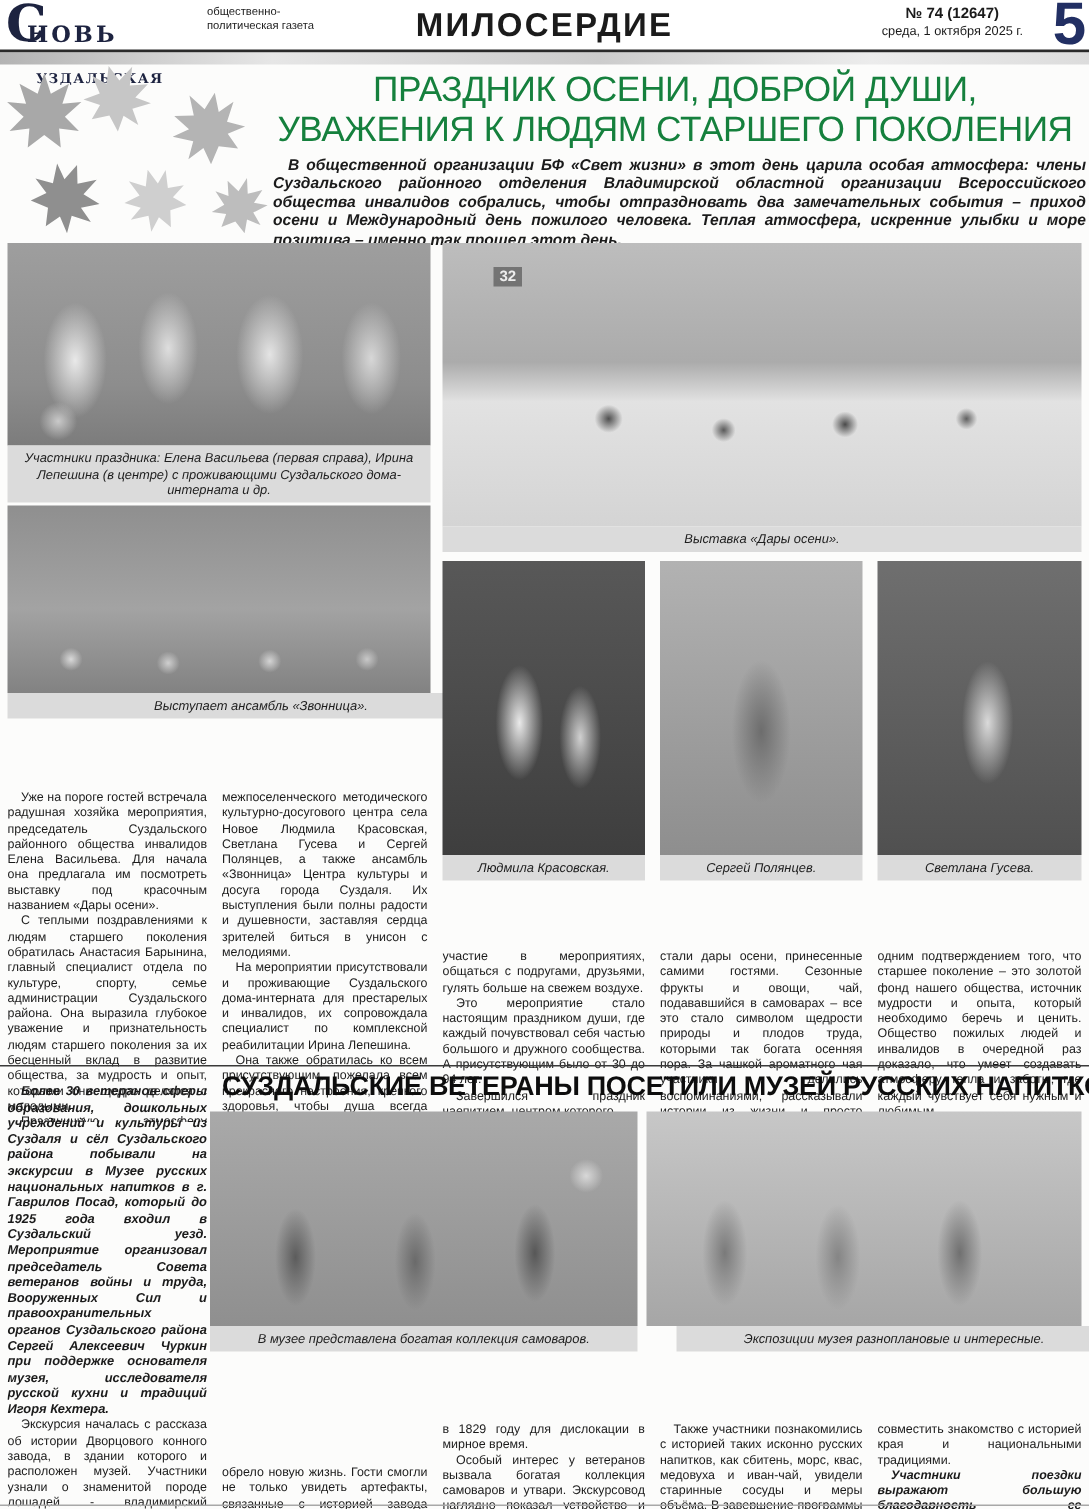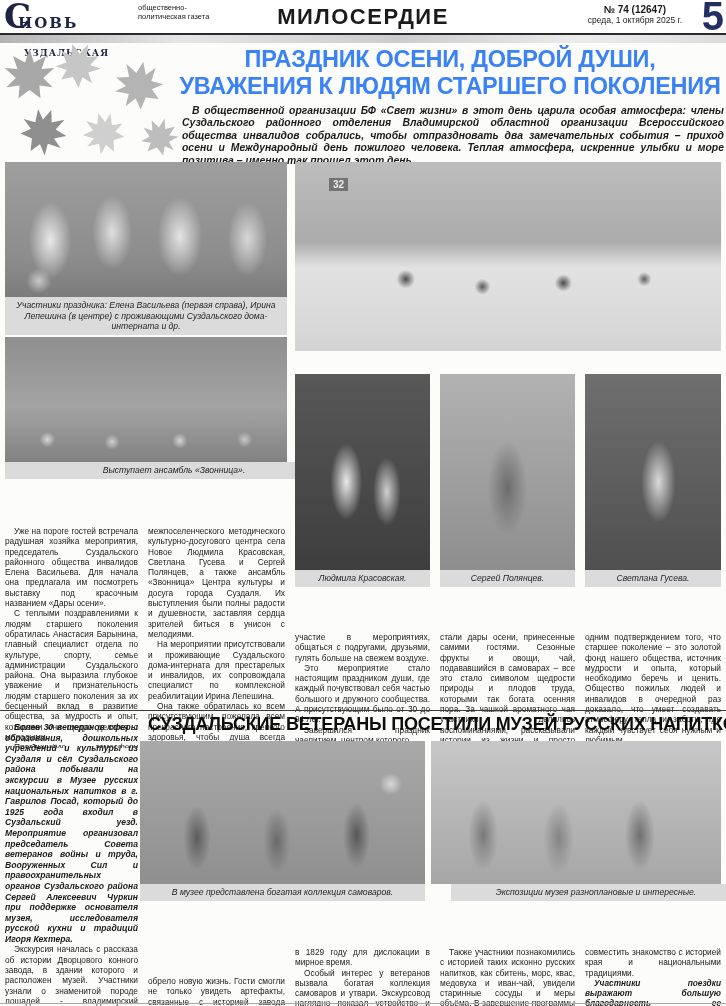--- a/index.html
+++ b/index.html
@@ -21,21 +21,21 @@
   .issue-block { position:absolute; right:44px; top:4px; text-align:right; }
   .issue-number { font-size:10px; font-weight:bold;text-align:center; }
   .issue-date { font-size:8.5px; }
   .page-number { position:absolute; right:2px; top:-6px; font-size:40px; font-weight:bold; color:#222f63; font-family:"Liberation Sans", sans-serif; }
 
   .grey-band { position:absolute; left:0; top:35px; width:726px; height:8px;
     background:linear-gradient(to right,#b3b3b3,#e6e6e6 25%,#cccccc 55%,#ececec 80%,#dcdcdc); }
 
   
   .headline1 { position:absolute; left:176px; top:46px; width:548px; text-align:center;
-    font-size:23.5px; line-height:27px; font-weight:700; letter-spacing:-0.3px; color:#3b82f6; white-space:nowrap; }
+    font-size:23.5px; line-height:27px; font-weight:400; letter-spacing:-0.3px; color:#15803d; white-space:nowrap; }
   .lead1 { position:absolute; left:182px; top:105px; width:542px;
     font-size:10.4px; line-height:12.4px; font-weight:bold; font-style:italic; text-align:justify; }
   .lead1 p { margin:0; text-indent:10px; }
 
   .photo { position:absolute; }
   .cap { position:absolute; background:#dbdbdb; font-style:italic; font-size:8.6px; line-height:10.4px;
     text-align:center; color:#1e1e1e; display:flex; align-items:center; justify-content:center;
     padding:1px 8px; box-sizing:border-box; }
 
   .ph-group { background:
@@ -137,20 +137,21 @@
   <div class="lead1">
     <p>В общественной организации БФ «Свет жизни» в этот день царила особая атмосфера: члены Суздальского районного отделения Владимирской областной организации Всероссийского общества инвалидов собрались, чтобы отпраздновать два замечательных события – приход осени и Международный день пожилого человека. Теплая атмосфера, искренние улыбки и море позитива – именно так прошел этот день.</p>
   </div>
 
   <div class="photo ph-group" style="left:5px; top:162px; width:282px; height:135px;"></div>
   <div class="cap" style="left:5px; top:297px; width:282px; height:38px;">Участники праздника: Елена Васильева (первая справа), Ирина Лепешина (в центре) с проживающими Суздальского дома-интерната и др.</div>
 
   <div class="photo ph-harvest" style="left:295px; top:162px; width:426px; height:189px;">
     <span class="ph-overlay32">32</span>
   </div>
+  <div class="cap" style="left:295px; top:351px; width:426px; height:17px;">Выставка «Дары осени».</div>
 
   <div class="photo ph-ensemble" style="left:5px; top:337px; width:282px; height:125px;"></div>
   <div class="cap" style="left:5px; top:462px; width:338px; height:17px;">Выступает ансамбль «Звонница».</div>
 
   <div class="photo ph-s1" style="left:295px; top:374px; width:135px; height:196px;"></div>
   <div class="cap" style="left:295px; top:570px; width:135px; height:17px;text-align:center;">Людмила Красовская.</div>
   <div class="photo ph-s2" style="left:440px; top:374px; width:135px; height:196px;"></div>
   <div class="cap" style="left:440px; top:570px; width:135px; height:17px;">Сергей Полянцев.</div>
   <div class="photo ph-s3" style="left:585px; top:374px; width:136px; height:196px;"></div>
   <div class="cap" style="left:585px; top:570px; width:136px; height:17px;">Светлана Гусева.</div>

